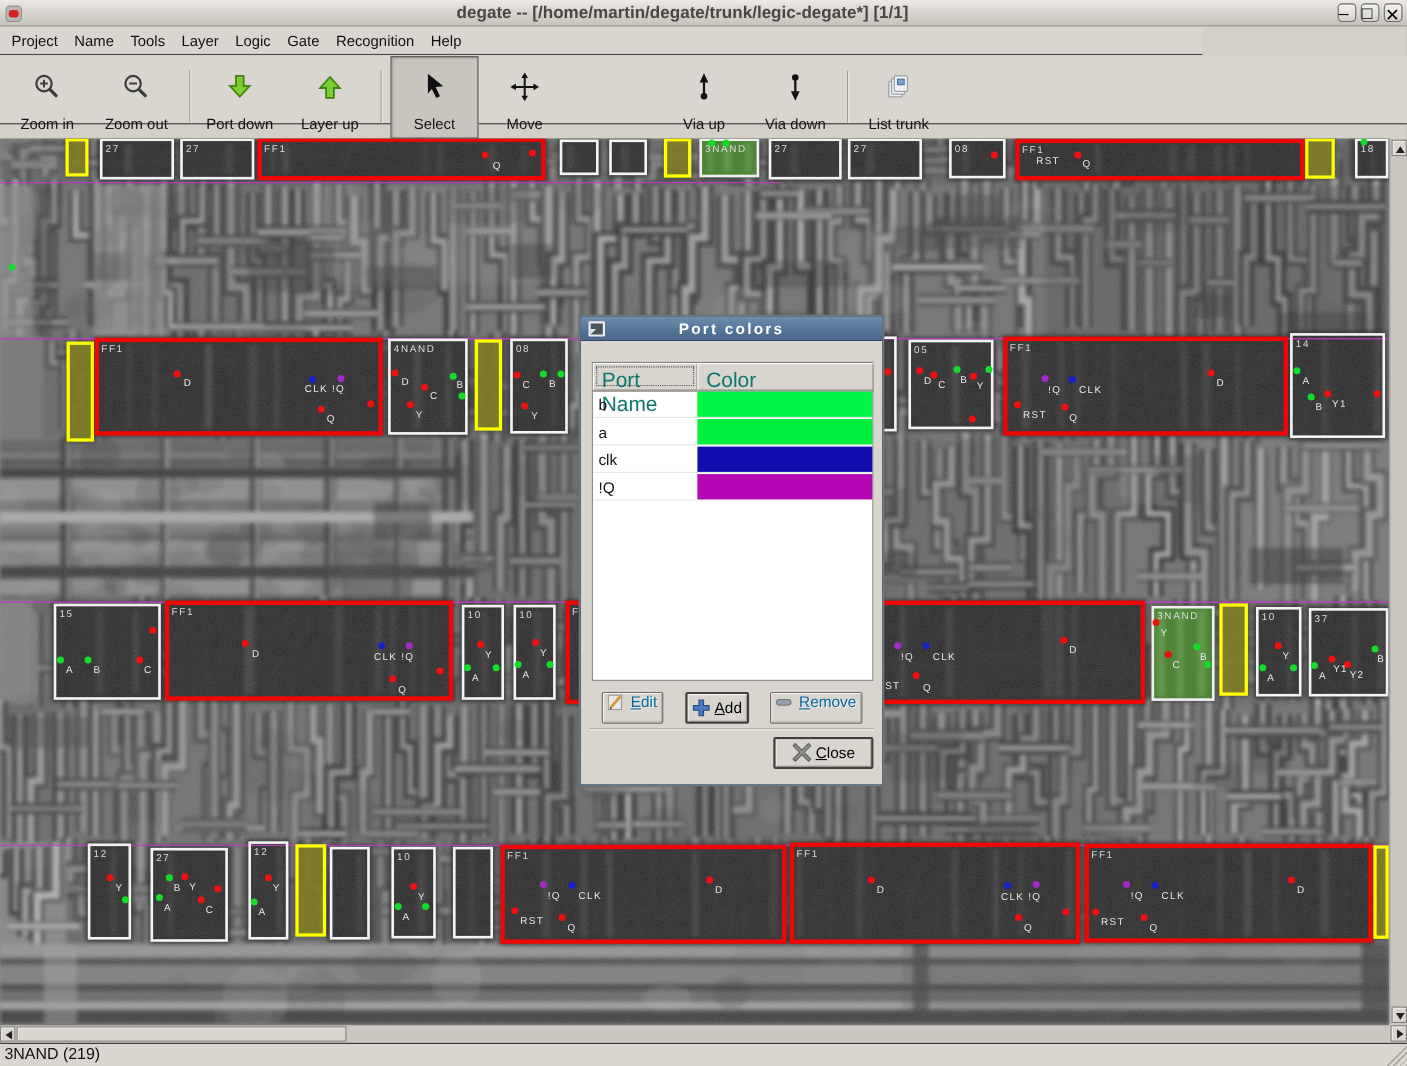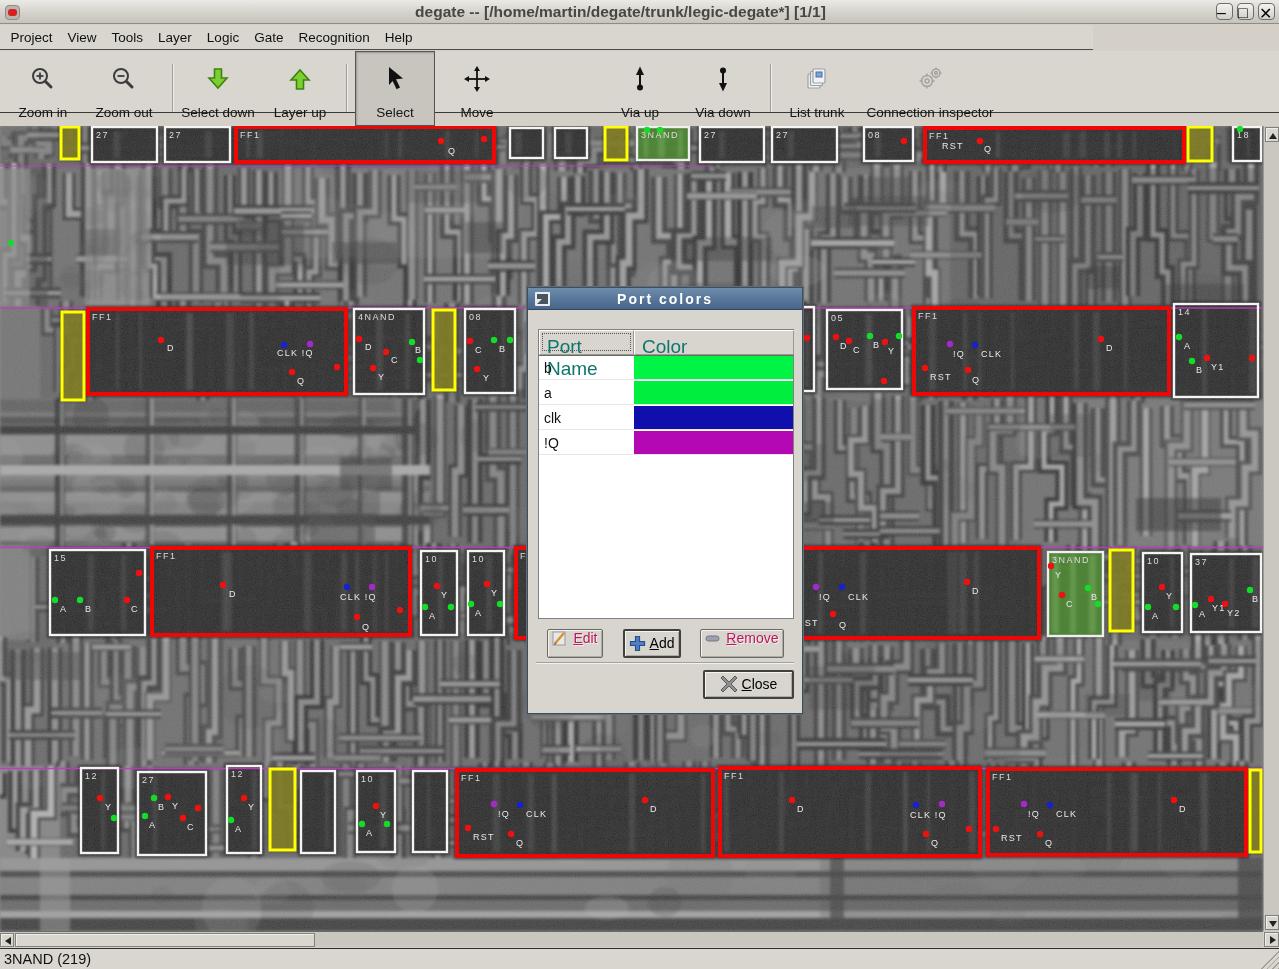--- a/index.html
+++ b/index.html
@@ -29,34 +29,34 @@
 #dicon{position:absolute;left:7px;top:4px;width:15px;height:14px;border:2px solid #ececec;background:#47555f;border-radius:1px}
 #dicon::after{content:"";position:absolute;left:0px;bottom:0px;border-style:solid;border-width:0 0 5px 5px;border-color:transparent transparent transparent #e8e8e8}
 #dtable{position:absolute;left:10px;top:41px;width:256px;height:290px;background:#fff;border:1px solid #808080}
 .th{position:absolute;top:0;height:25px;background:#d8d5cf;border:1px solid #9c9992;border-top-color:#fff;border-left-color:#fff;box-shadow:0 1px 0 #6c6a64}
 .th .in{position:absolute;left:2px;top:2px;right:2px;bottom:3px;border:1px dotted transparent;font-size:19px;color:#0f766e;padding:2px 0 0 4px}
 .trow{position:absolute;left:0;width:100%;height:24px;border-bottom:1px solid #e8e8e8}
 .trow .nm{position:absolute;left:5px;top:4px;font-size:14px;color:#111}
 .sw{position:absolute;left:95px;top:0px;width:159px;height:23px}
 .btn{position:absolute;height:29px;background:#d8d5cf;border:1px solid #6b6963;border-radius:2px;box-shadow:inset 1px 1px 0 #f5f3ef,inset -1px -1px 0 #aeaba4;font-size:14px;text-align:center}
 .btn u{text-decoration:underline}
-.dis{color:#be185d;text-shadow:1px 1px 0 #f2f0ec}
+.dis{color:#0369a1;text-shadow:1px 1px 0 #f2f0ec}
 #dsep{position:absolute;left:8px;top:374px;width:258px;height:2px;border-top:1px solid #a3a09a;border-bottom:1px solid #f3f1ed}
 </style></head><body>
 <div id="page">
 <div id="titlebar">
       <div id="appicon"></div>
       <div class="txt">degate -- [/home/martin/degate/trunk/legic-degate*] [1/1]</div>
       <div class="winbtn" style="left:1216px"><span>–</span></div>
       <div class="winbtn" style="left:1237px"><span>□</span></div>
       <div class="winbtn" style="left:1258px"><span>✕</span></div>
     </div>
     <div id="menubar" style="padding-left:3px">
       <span>Project</span>
-      <span>View</span>
+      <span>Name</span>
       <span>Tools</span>
       <span>Layer</span>
       <span>Logic</span>
       <span>Gate</span>
       <span>Recognition</span>
       <span>Help</span>
     </div>
     <div id="toolbar">
       <div id="selbtn"></div>
       <div class="tbi" style="left:-7px;width:100px">
@@ -73,21 +73,21 @@
           <circle cx="11" cy="11" r="7" fill="none" stroke="#3c3c3c" stroke-width="2"></circle>
           <line x1="16.5" y1="16.5" x2="22" y2="22" stroke="#3c3c3c" stroke-width="3" stroke-linecap="round"></line>
           <line x1="7.5" y1="11" x2="14.5" y2="11" stroke="#3c3c3c" stroke-width="1.8"></line>
         </svg>
         <div class="lbl">Zoom out</div>
       </div>
       <div class="tbi" style="left:168px;width:100px">
         <svg width="28" height="28" viewBox="0 0 28 28">
           <path d="M10.5 4 h7 v9 h5.5 L14 23 L5 13 h5.5 Z" fill="#7ccf30" stroke="#3f8212" stroke-width="1.6"></path>
         </svg>
-        <div class="lbl">Select down</div>
+        <div class="lbl">Port down</div>
       </div>
       <div class="tbi" style="left:250px;width:100px">
         <svg width="28" height="28" viewBox="0 0 28 28">
           <path d="M10.5 24 h7 v-9 h5.5 L14 5 L5 15 h5.5 Z" fill="#7ccf30" stroke="#3f8212" stroke-width="1.6"></path>
         </svg>
         <div class="lbl">Layer up</div>
       </div>
       <div class="tbi" style="left:345px;width:100px">
         <svg width="28" height="28" viewBox="0 0 28 28">
           <path d="M8 2 L22 13.5 L15 14.2 L19 22.5 L15.6 24.2 L11.6 16 L8 20 Z" fill="#111"></path>
@@ -128,41 +128,20 @@
       <div class="tbi" style="left:767px;width:100px">
         <svg width="28" height="28" viewBox="0 0 28 28">
           <g fill="#f2f2f2" stroke="#9aa0a8" stroke-width="1.2">
             <rect x="5" y="9" width="12" height="14" rx="1"></rect>
             <rect x="7.5" y="6.5" width="12" height="14" rx="1"></rect>
             <rect x="10" y="4" width="12" height="14" rx="1"></rect>
           </g>
           <rect x="13" y="7" width="6" height="5" fill="#7aa3d6" stroke="#4a6f9e"></rect>
         </svg>
         <div class="lbl">List trunk</div>
-      </div>
-      <div class="tbi" style="left:850px;width:160px">
-        <svg width="28" height="28" viewBox="0 0 28 28">
-          <g fill="none" stroke="#a8a5a0" stroke-width="1.6">
-            <circle cx="11" cy="16" r="5.5"></circle>
-            <circle cx="11" cy="16" r="2"></circle>
-            <circle cx="20" cy="8" r="4"></circle>
-            <circle cx="20" cy="8" r="1.4"></circle>
-          </g>
-          <g stroke="#a8a5a0" stroke-width="1.6">
-            <line x1="11" y1="8.5" x2="11" y2="11.5"></line>
-            <line x1="11" y1="20.5" x2="11" y2="23.5"></line>
-            <line x1="3.5" y1="16" x2="6.5" y2="16"></line>
-            <line x1="15.5" y1="16" x2="18.5" y2="16"></line>
-            <line x1="20" y1="2.5" x2="20" y2="4.5"></line>
-            <line x1="20" y1="11.5" x2="20" y2="13.5"></line>
-            <line x1="14.5" y1="8" x2="16.5" y2="8"></line>
-            <line x1="23.5" y1="8" x2="25.5" y2="8"></line>
-          </g>
-        </svg>
-        <div class="lbl">Connection inspector</div>
       </div>
       <div class="tsep" style="left:172px"></div>
       <div class="tsep" style="left:346px"></div>
       <div class="tsep" style="left:770px"></div>
     </div>
     <div id="canvas">
       <svg xmlns="http://www.w3.org/2000/svg" width="1263" height="805" viewBox="0 0 1263 805" style="position:absolute;left:0;top:0;filter:blur(1.8px)">
         <rect x="0" y="0" width="1263" height="805" fill="#747474"></rect>
         <path d="M4,10 L4,17 L16,17 L16,25 L16,32" fill="none" stroke="#383838" stroke-width="15"></path>
         <path d="M4,10 L4,17 L16,17 L16,25 L16,32" fill="none" stroke="#989898" stroke-width="6"></path>

